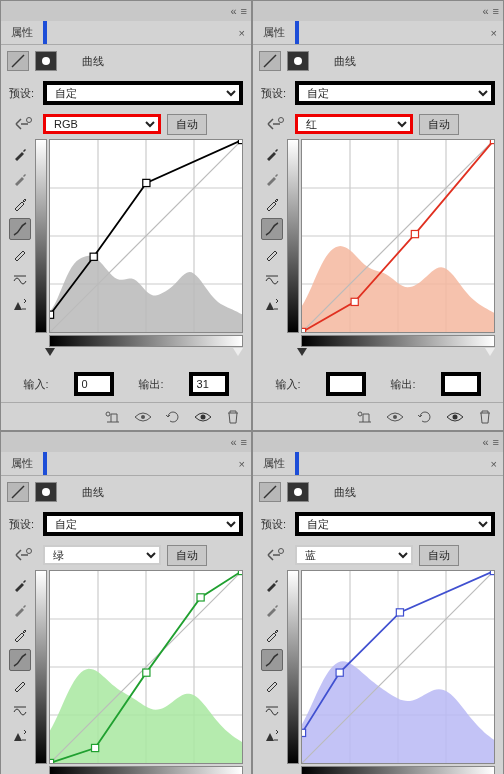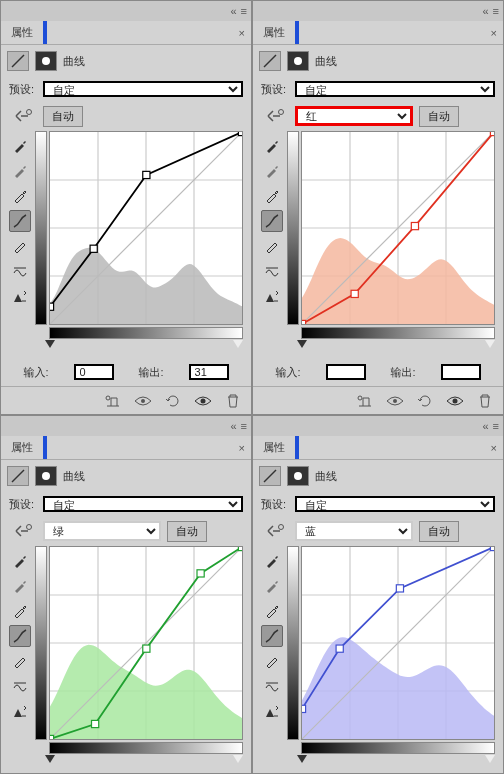--- a/index.html
+++ b/index.html
@@ -4,24 +4,24 @@
 <style>
 *{margin:0;padding:0;box-sizing:border-box;font-family:"Microsoft YaHei",sans-serif;font-size:11px}
 body{background:#535353;width:504px;height:774px;display:grid;grid-template-columns:1fr 1fr;grid-template-rows:1fr 1fr}
 .panel{background:#d3d3d3;border:1px solid #888;display:flex;flex-direction:column;position:relative}
 .panel-head{height:20px;background:#c8c8c8;display:flex;align-items:center;justify-content:flex-end;padding:0 4px;gap:4px}
 .tab-row{height:24px;display:flex;align-items:center;border-bottom:1px solid #aaa}
 .tab{background:#d3d3d3;padding:4px 10px;border-right:4px solid #1d4ed8;color:#333}
 .icon-row{height:32px;display:flex;align-items:center;padding:0 6px;gap:6px}
 .sq{width:22px;height:20px;border:1px solid #888;background:#b8b8b8;display:flex;align-items:center;justify-content:center}
 .sq svg{width:14px;height:14px}
-.title{color:#333;margin-left:0}
+.title{color:#333;margin-left:19px}
 .row{display:flex;align-items:center;padding:4px 8px;gap:6px}
 .lbl{color:#333;min-width:28px}
-select,input{background:#fff;border:2px solid #000000;height:16px;padding:0 4px;color:#222}
+select,input{background:#fff;border:4px solid #000000;height:24px;padding:0 4px;color:#222}
 .preset-sel{flex:1}
 .chan-row{padding:4px 8px;display:flex;align-items:center;gap:6px}
 .finger{width:28px;height:22px;display:flex;align-items:center;justify-content:center}
 .chan-sel{width:118px;height:20px;border:2px solid #ccc}
 .chan-sel.red{border:3px solid #e00}
 .auto-btn{border:1px solid #888;background:#c8c8c8;padding:2px 8px;color:#222}
 .main{flex:1;display:flex;padding:0 8px 4px 8px;gap:4px}
 .tools{width:22px;display:flex;flex-direction:column;gap:3px;padding-top:4px}
 .tool{width:22px;height:22px;display:flex;align-items:center;justify-content:center;border-radius:2px}
 .tool.active{background:#9a9a9a;border:1px solid #666}
@@ -82,20 +82,21 @@
     <span class="lbl">预设:</span>
     <select class="preset-sel"><option>自定</option></select>
   </div>
   <div class="chan-row">
     <div class="finger">
         <svg width="20" height="18" viewBox="0 0 20 18">
           <path d="M3 9 L8 4 M3 9 L8 14 M8 9 h7" stroke="#555" fill="none" stroke-width="1.5"></path>
           <circle cx="16" cy="5" r="2.5" fill="none" stroke="#555"></circle>
         </svg>
       </div>
+    <select class="chan-sel red"><option>RGB</option></select>
     <button class="auto-btn">自动</button>
   </div>
   <div class="main">
     <div class="tools">
       <div class="tool">
           <svg width="16" height="16" viewBox="0 0 16 16">
             <path d="M3 13 L10 6 l2 2 L5 15z M11 5 l2-2 1 1 -2 2z" fill="#333"></path>
           </svg>
         </div>
       <div class="tool">

